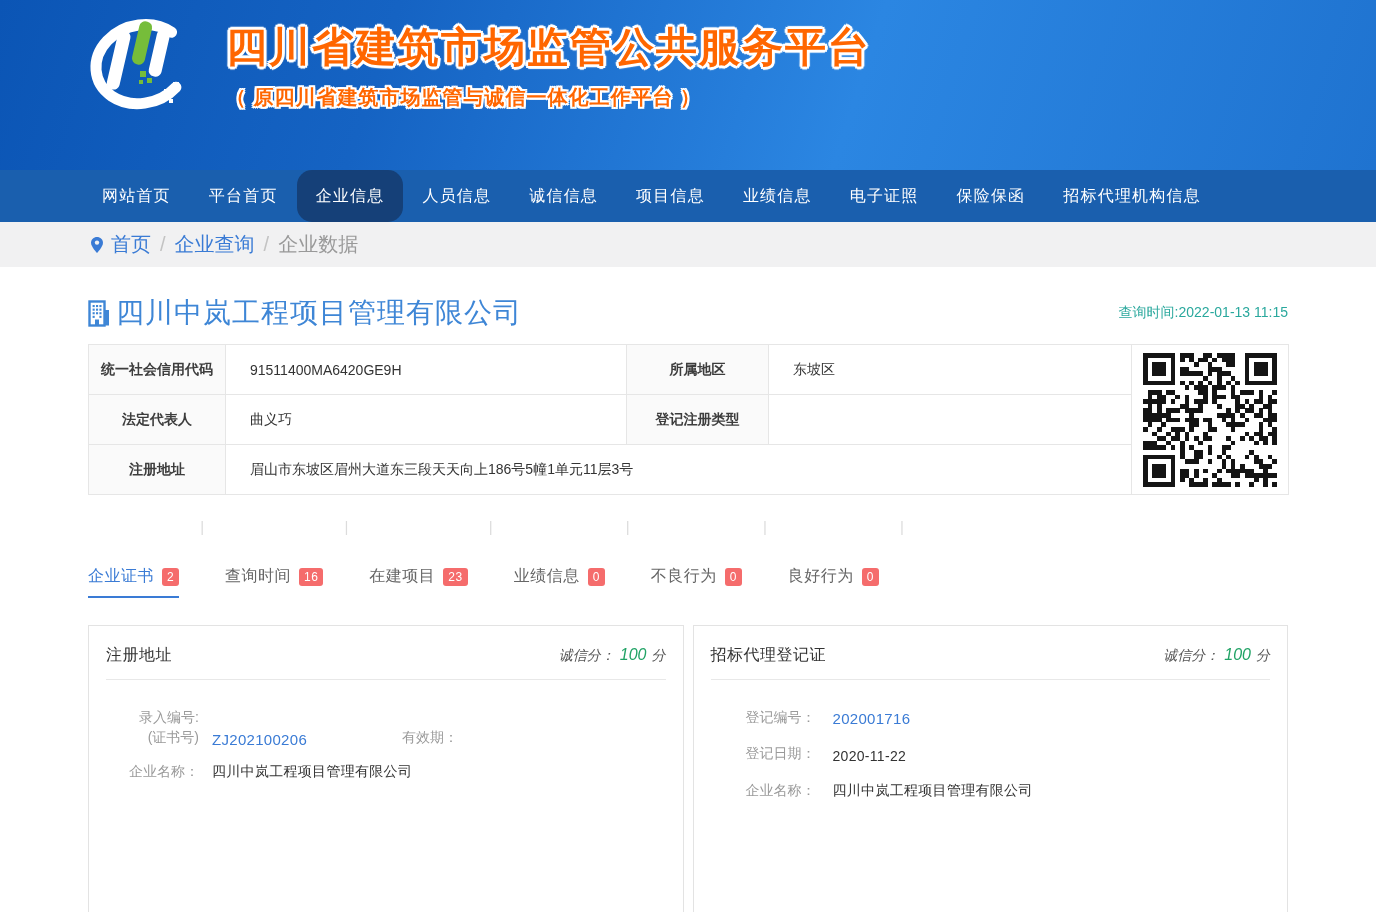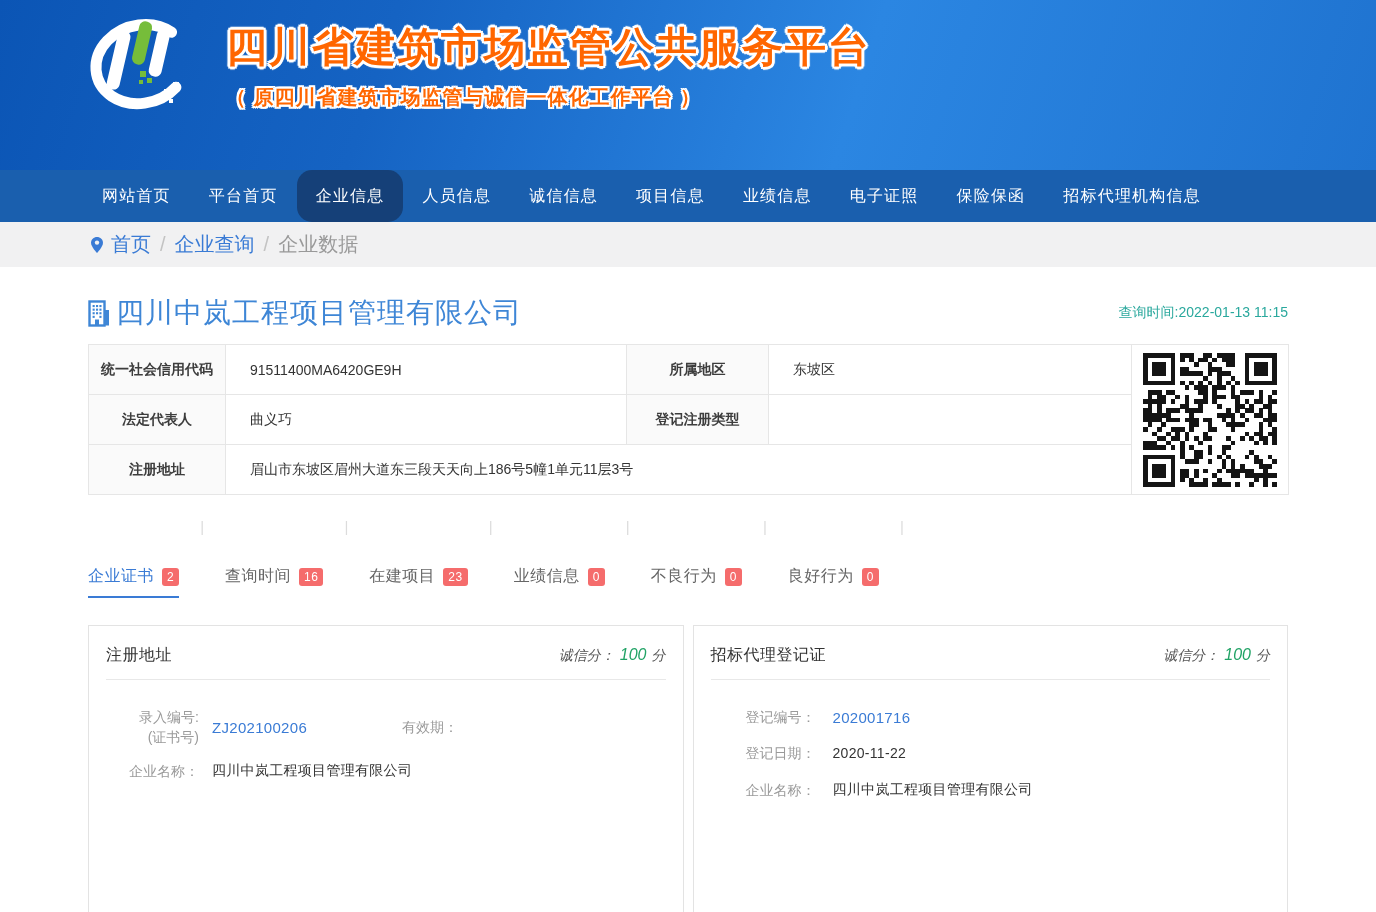--- a/index.html
+++ b/index.html
@@ -100,21 +100,21 @@
   .card-header {
     margin: 0 17px; padding: 19px 0 13px;
     border-bottom: 1px solid #e8e8e8;
     display: flex; align-items: baseline;
   }
   .card-title { font-size: 16px; color: #333; letter-spacing: 0.5px; }
   .score-group { margin-left: auto; font-size: 14px; color: #555; font-style: italic; }
   .score-value { color: #21a366; font-size: 16px; margin: 0 5px; }
 
   .card-body { padding-top: 27px; }
-  .field-row { display: flex; align-items: center; margin-bottom: 13px; font-size: 14px; }
+  .field-row { display: flex; align-items: flex-end; margin-bottom: 13px; font-size: 14px; }
   .field-label { color: #9a9a9a; line-height: 1.45; }
   .field-value { color: #333; margin-left: 13px; letter-spacing: 0.3px; }
   .field-value.link { color: #3a7bd5; font-size: 15px; cursor: pointer; }
   .two-line span { display: block; }
 
   .card-1 .field-label { width: 110px; text-align: right; flex: none; }
   .card-1 .extra-label { width: auto; margin-left: 58px; text-align: left; }
   .card-2 .card-body { padding-left: 52px; }
   .card-2 .field-label { width: 74px; text-align: left; flex: none; }
   .card-2 .field-row { margin-bottom: 16px; }

